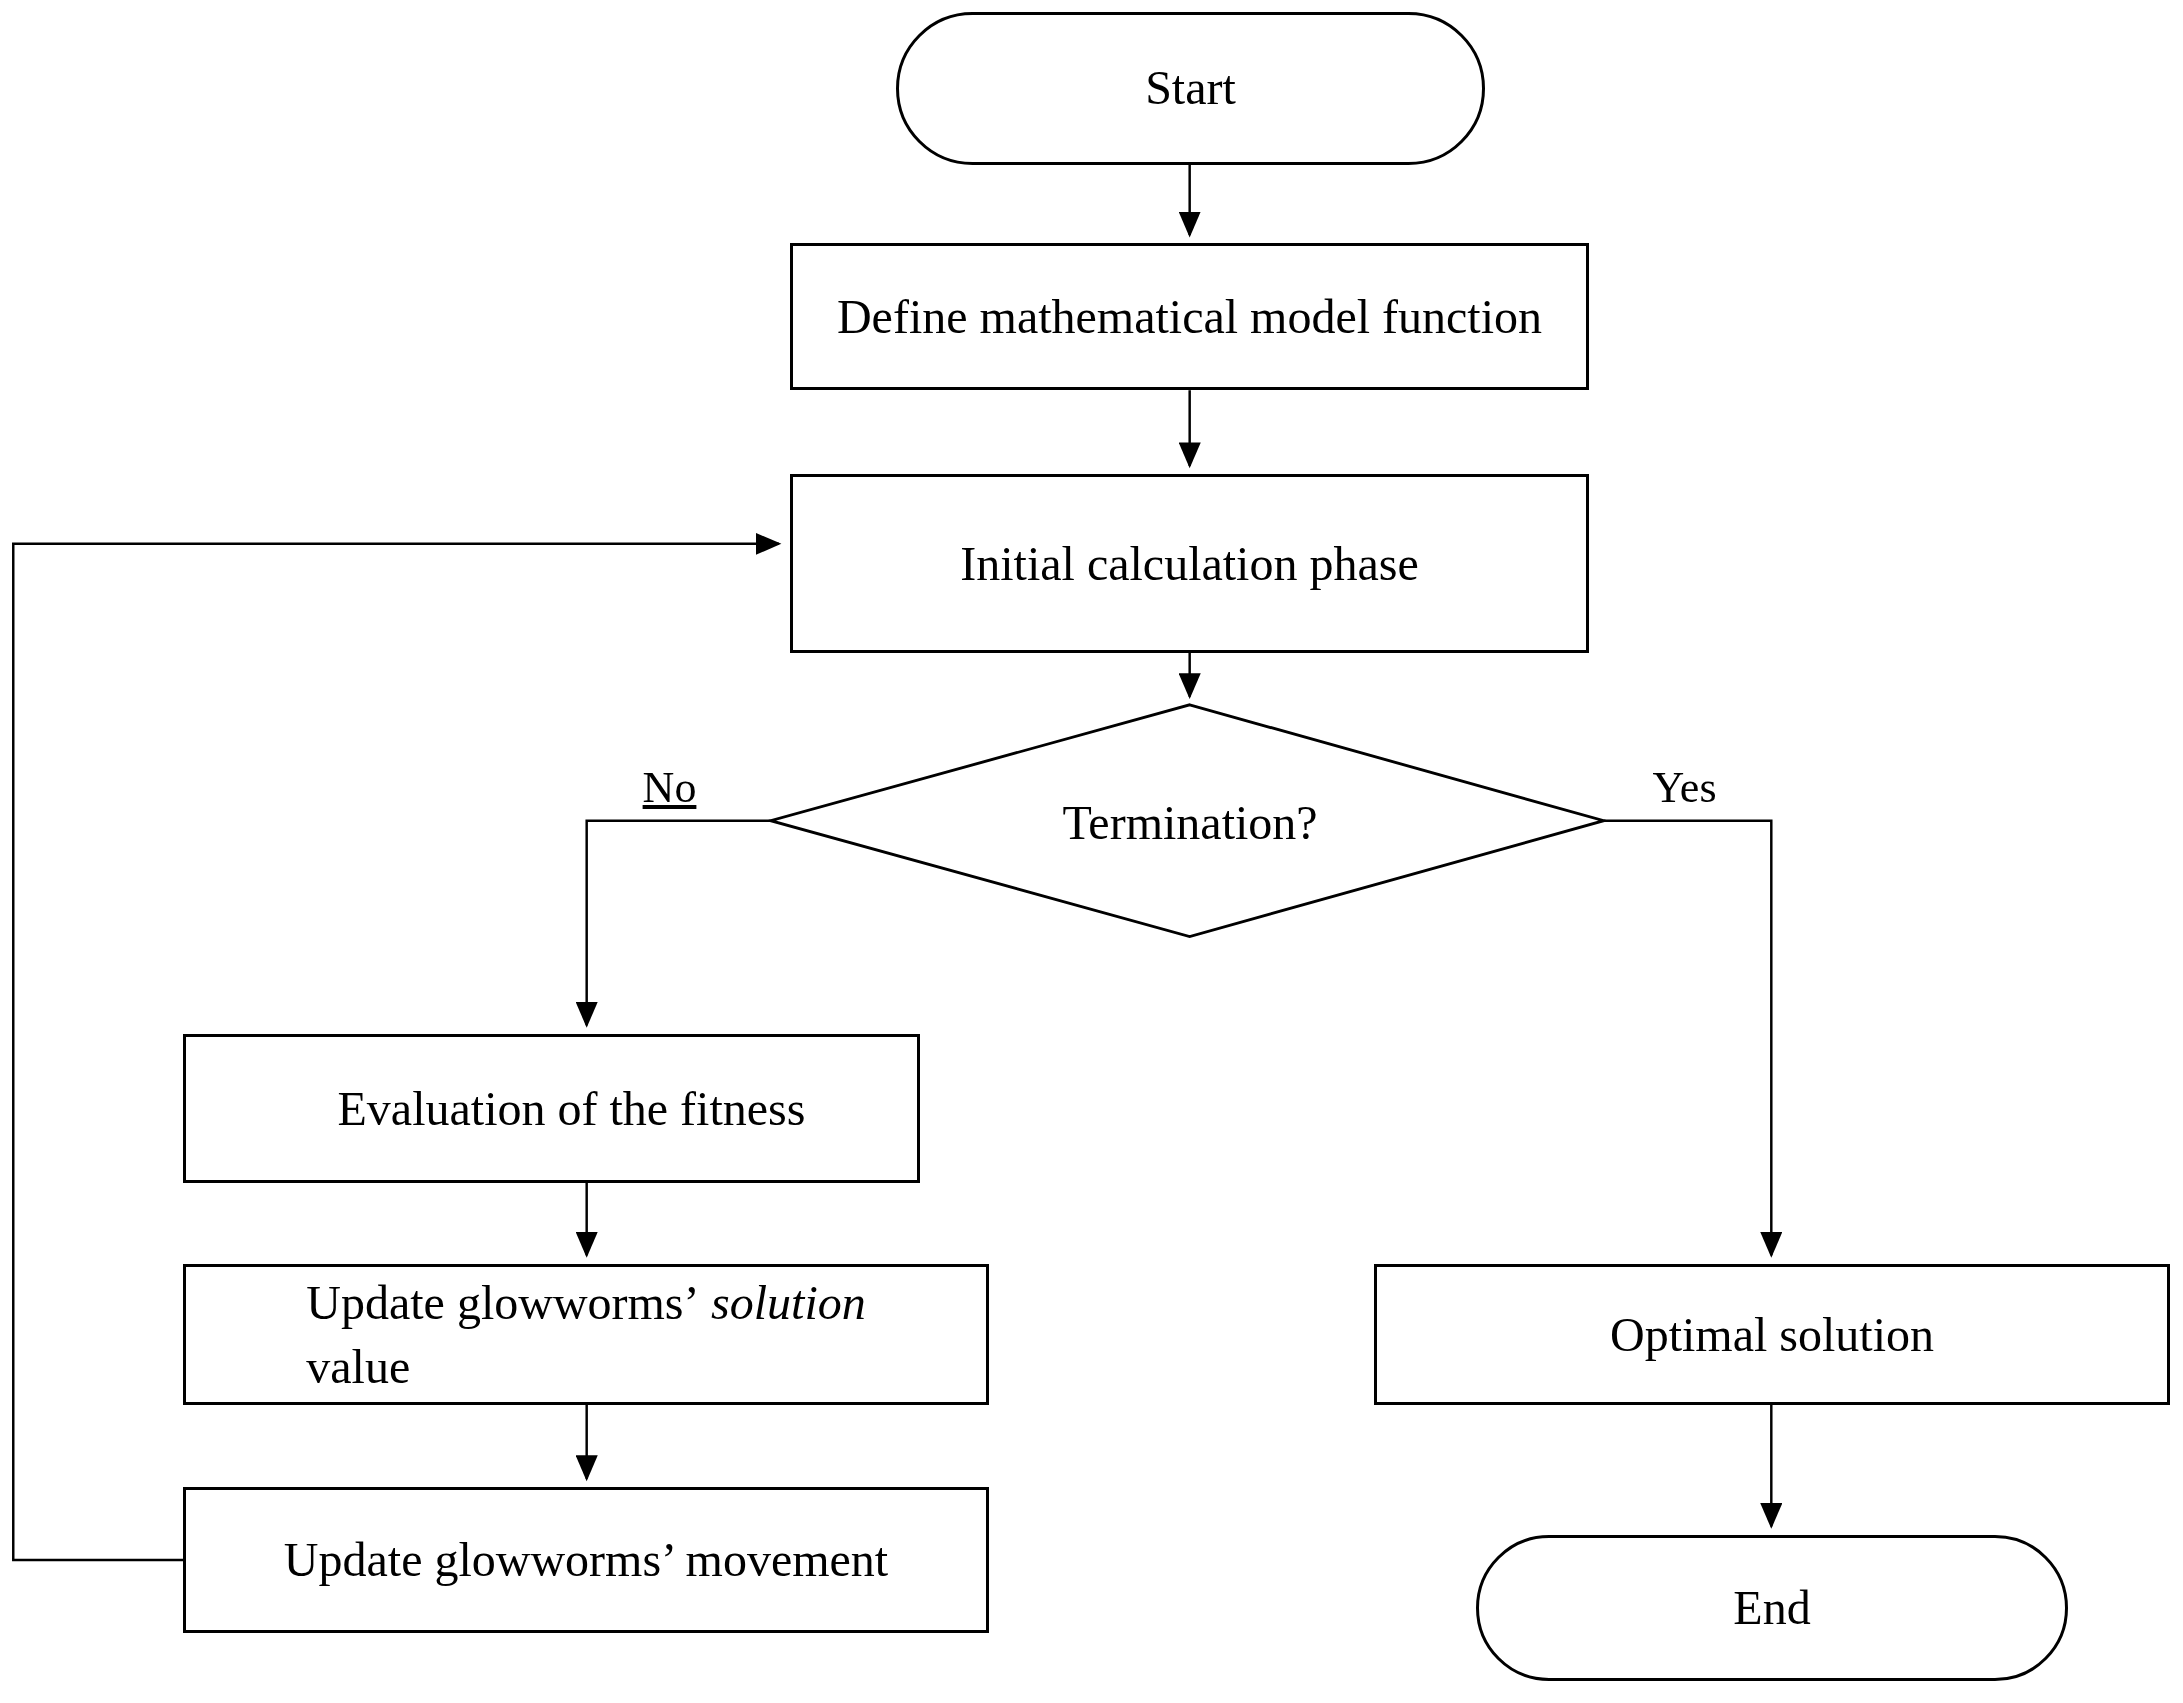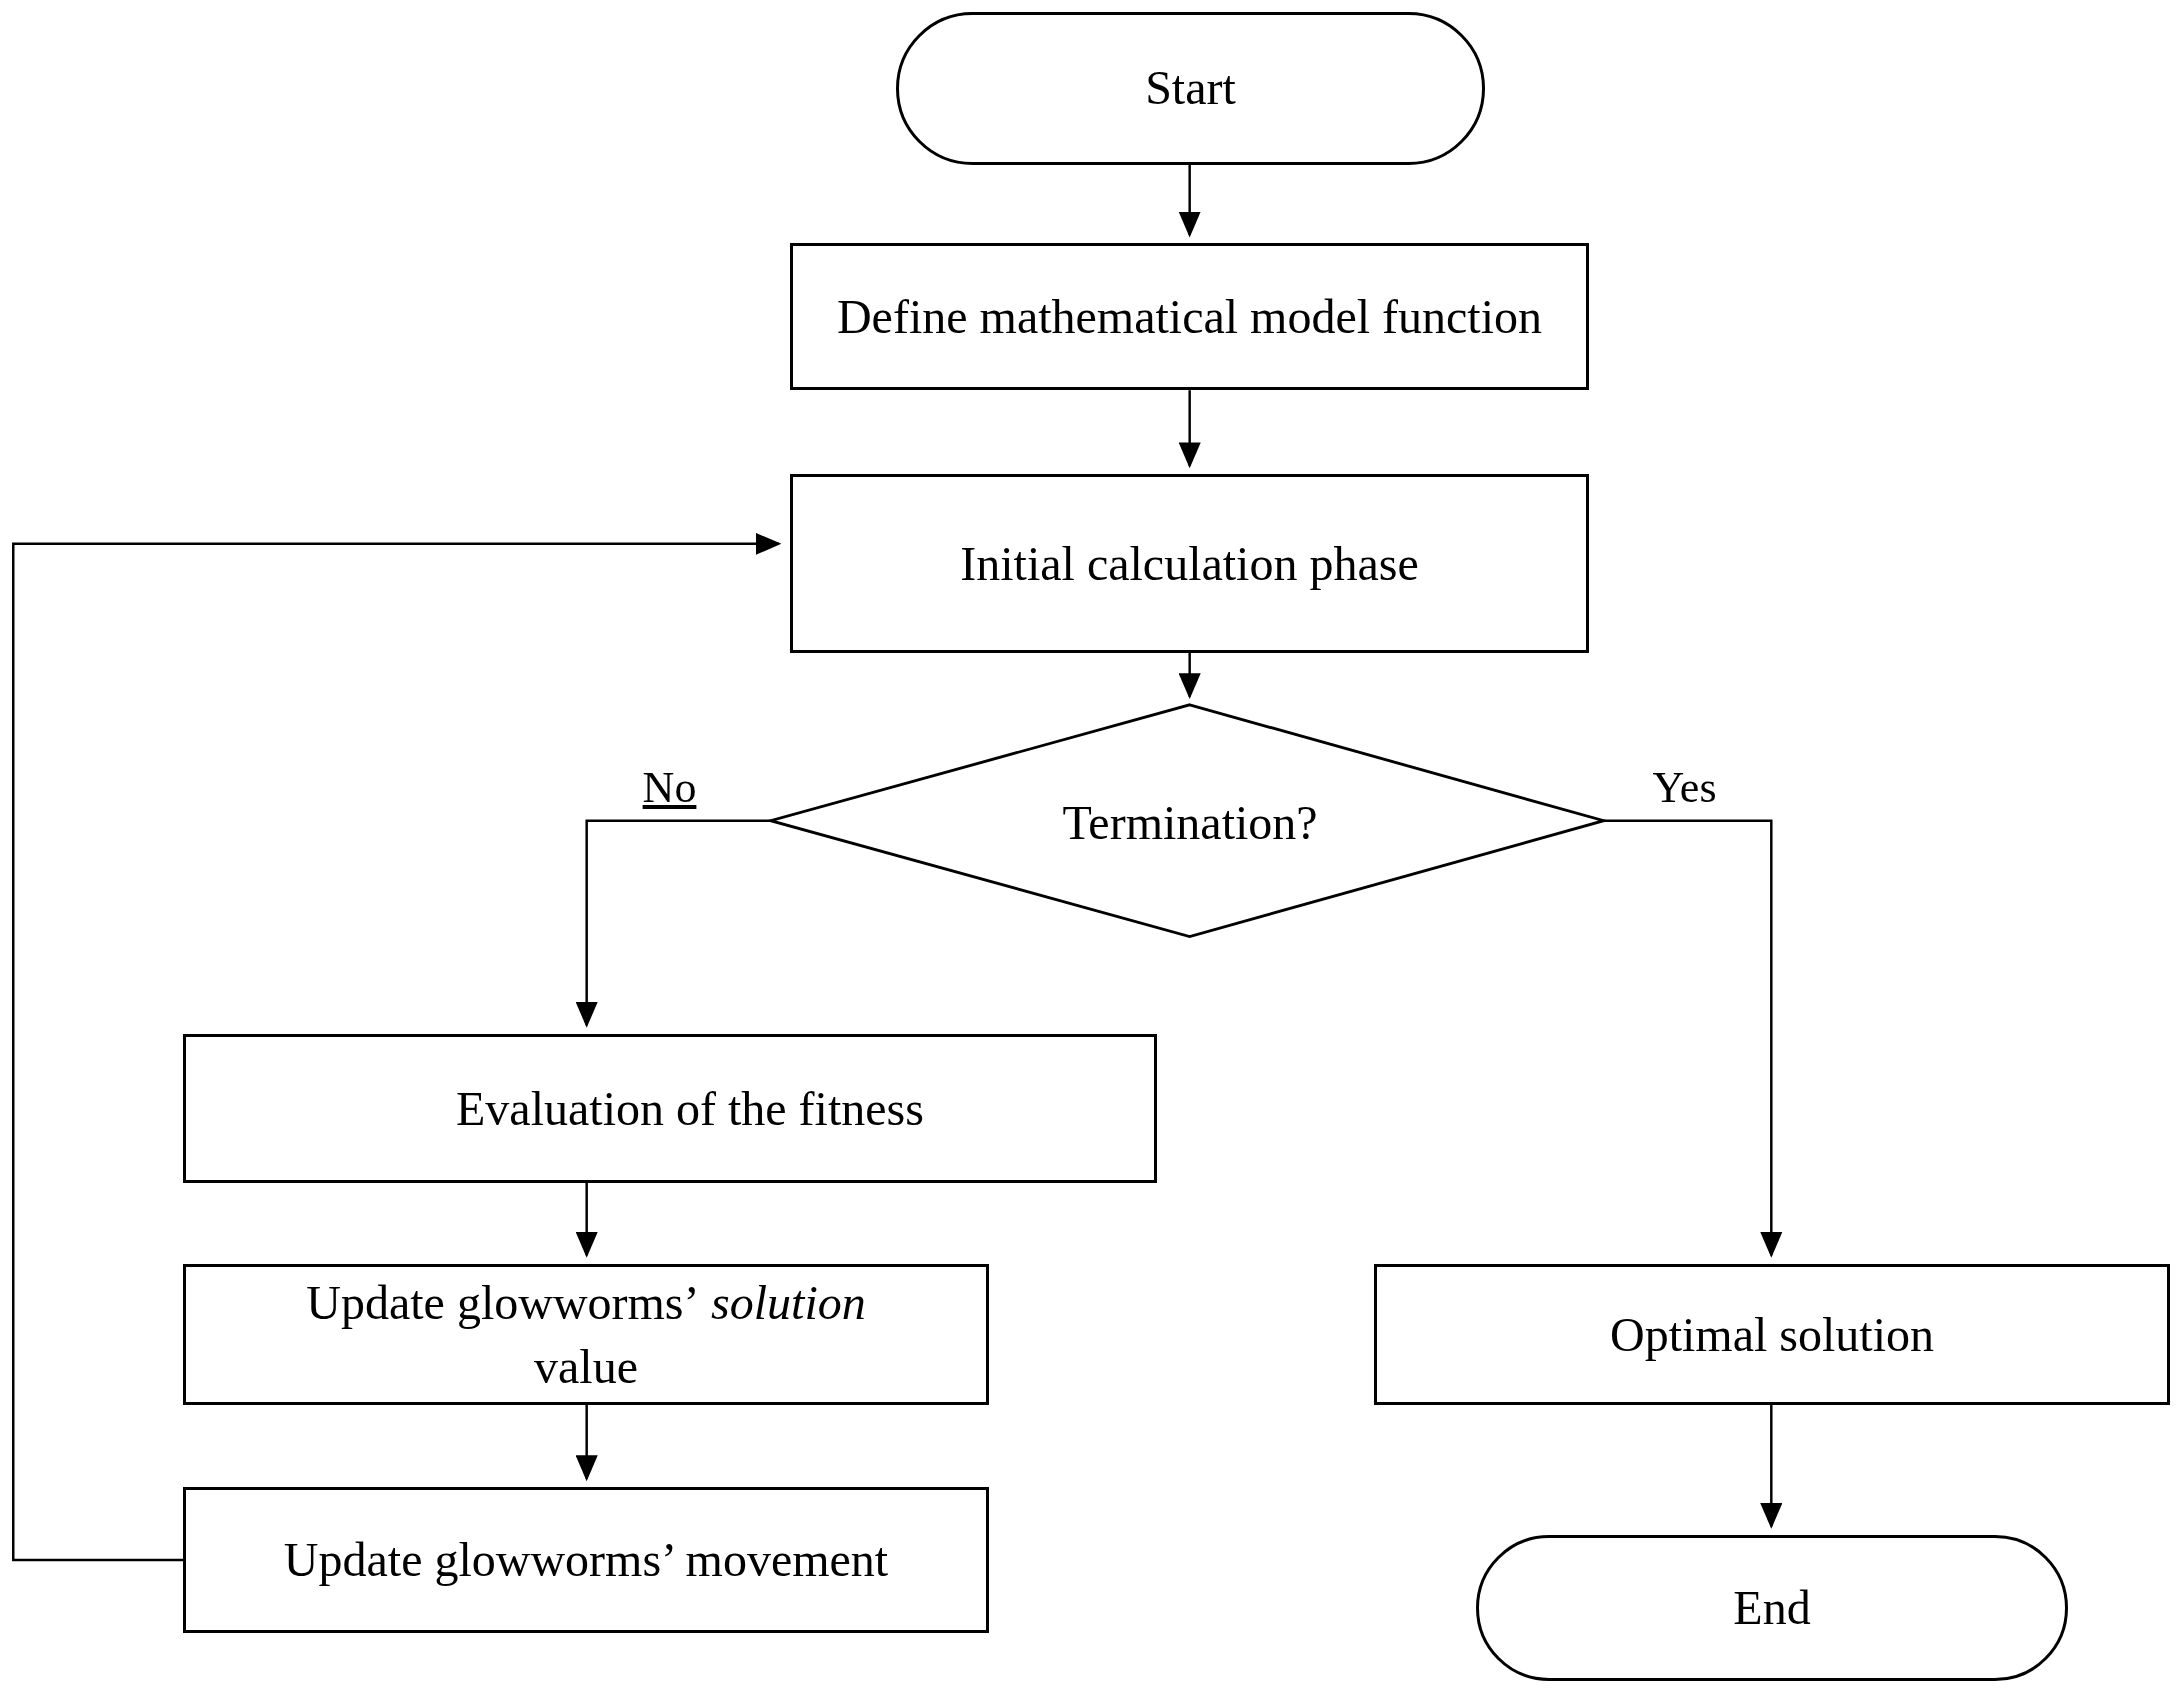--- a/index.html
+++ b/index.html
@@ -15,21 +15,21 @@
   svg.connectors {
     position: absolute;
     left: 0; top: 0;
     width: 2183px; height: 1703px;
   }
   .node {
     position: absolute;
     display: flex;
     align-items: center;
     justify-content: center;
-    text-align: center;
+    text-align: left;
     background: #ffffff;
     border: 3.3px solid #000000;
     font-size: 48px;
     line-height: 1.32;
     box-sizing: border-box;
   }
   .terminator { border-radius: 99px; }
   .label {
     position: absolute;
     display: flex;
@@ -101,21 +101,21 @@
     <span>Termination?</span>
   </div>
 
   <div class="label" style="left:612px; top:758px; width:115px; height:58px;text-decoration:underline;">
     <span>No</span>
   </div>
   <div class="label" style="left:1623px; top:758px; width:123px; height:58px;">
     <span>Yes</span>
   </div>
 
-  <div class="node" style="left:183px; top:1034px; width:974px; height:149px;padding-left:40px;">
+  <div class="node" style="left:183px; top:1034px; width:737px; height:149px;padding-left:40px;">
     <span>Evaluation of the fitness</span>
   </div>
 
   <div class="node" style="left:183px; top:1264px; width:806px; height:141px;">
     <span>
       <span class="lucif-prefix">Update glowworms’</span><span class="lucif-italic">solution</span><span class="lucif-suffix">value</span>
     </span>
   </div>
 
   <div class="node" style="left:183px; top:1487px; width:806px; height:146px;">

